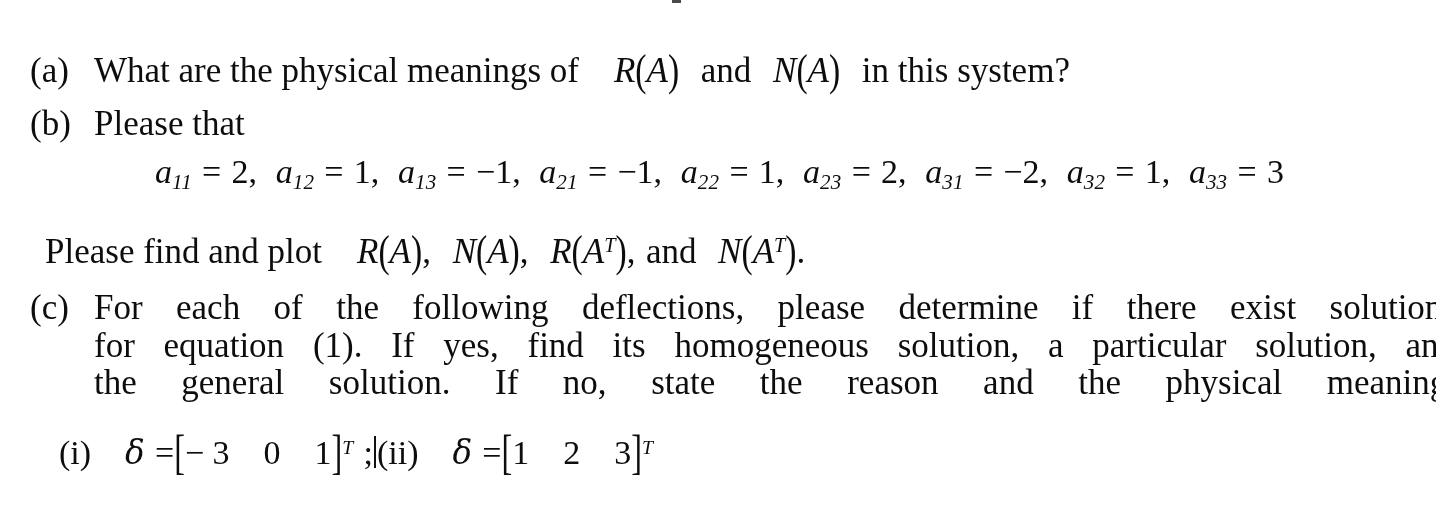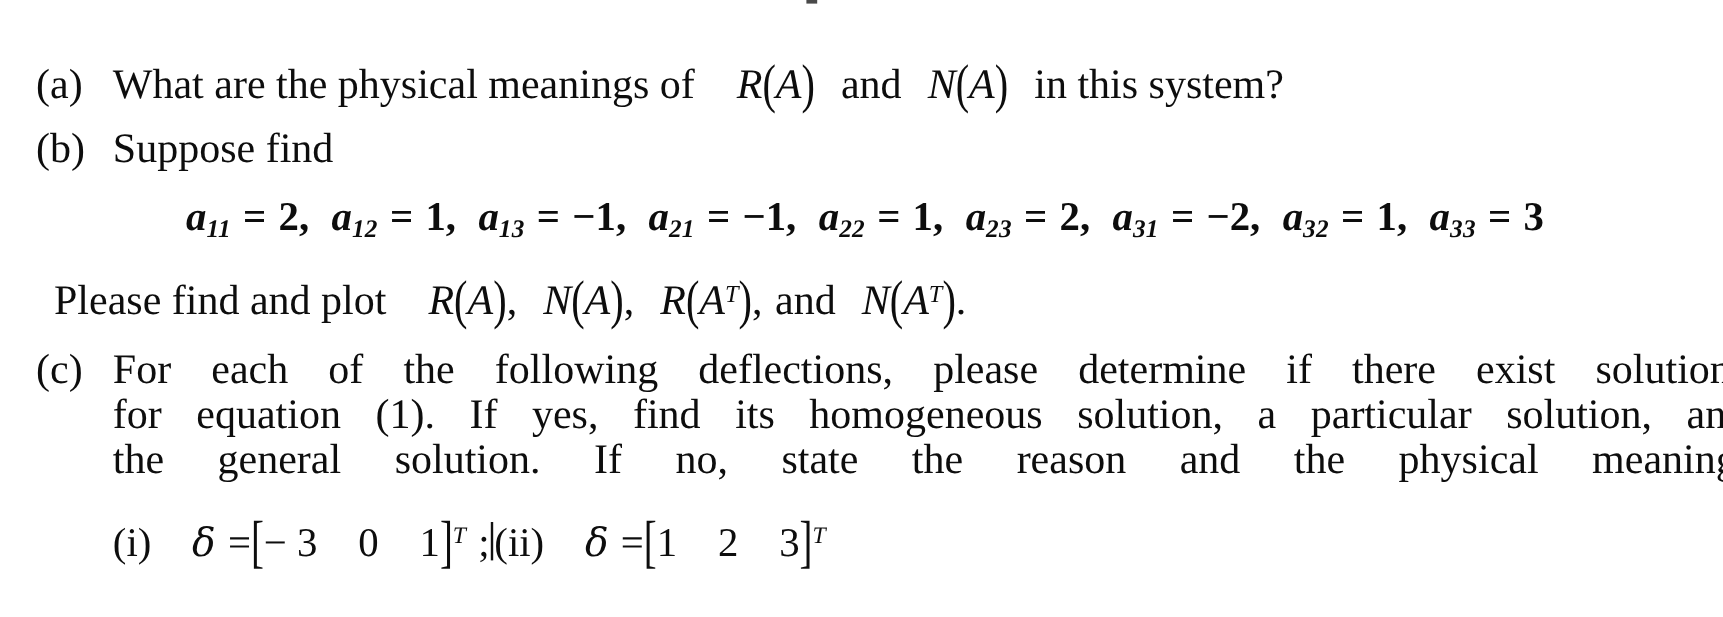--- a/index.html
+++ b/index.html
@@ -138,25 +138,25 @@
       <span class="marker" style="left:30px;">(a)</span>
       <span class="body-text" style="padding-left: 64px;">
         <span>What are the physical meanings of</span><span class="spx"></span><span class="mi"><span class="mi">R</span><span class="paren">(</span><span class="mi">A</span><span class="paren">)</span></span><span class="spw"></span><span class="op">and</span><span class="spw"></span><span class="mi"><span class="mi">N</span><span class="paren">(</span><span class="mi">A</span><span class="paren">)</span></span><span class="spw"></span><span class="op">in this system?</span>
       </span>
     </div>
   </div>
 
   <div class="block" style="top: 105px;">
     <div class="itemrow" style="padding-left: 30px;">
       <span class="marker" style="left:30px;">(b)</span>
-      <span class="body-text" style="padding-left: 64px;">Suppose find</span>
+      <span class="body-text" style="padding-left: 64px;">Please that</span>
     </div>
   </div>
 
-  <div class="block" style="top: 163px; font-weight: bold;">
+  <div class="block" style="top: 153px;">
     <span class="line" style="padding-left: 155px; font-size: 34px;">
       <span class="mi"><span class="mi">a</span><span class="sub">11</span><span class="sp"></span><span class="op">=</span><span class="sp"></span><span class="mn">2</span></span><span class="op">,</span><span class="sp"></span>
       <span class="mi"><span class="mi">a</span><span class="sub">12</span><span class="sp"></span><span class="op">=</span><span class="sp"></span><span class="mn">1</span></span><span class="op">,</span><span class="sp"></span>
       <span class="mi"><span class="mi">a</span><span class="sub">13</span><span class="sp"></span><span class="op">=</span><span class="sp"></span><span class="mn">−1</span></span><span class="op">,</span><span class="sp"></span>
       <span class="mi"><span class="mi">a</span><span class="sub">21</span><span class="sp"></span><span class="op">=</span><span class="sp"></span><span class="mn">−1</span></span><span class="op">,</span><span class="sp"></span>
       <span class="mi"><span class="mi">a</span><span class="sub">22</span><span class="sp"></span><span class="op">=</span><span class="sp"></span><span class="mn">1</span></span><span class="op">,</span><span class="sp"></span>
       <span class="mi"><span class="mi">a</span><span class="sub">23</span><span class="sp"></span><span class="op">=</span><span class="sp"></span><span class="mn">2</span></span><span class="op">,</span><span class="sp"></span>
       <span class="mi"><span class="mi">a</span><span class="sub">31</span><span class="sp"></span><span class="op">=</span><span class="sp"></span><span class="mn">−2</span></span><span class="op">,</span><span class="sp"></span>
       <span class="mi"><span class="mi">a</span><span class="sub">32</span><span class="sp"></span><span class="op">=</span><span class="sp"></span><span class="mn">1</span></span><span class="op">,</span><span class="sp"></span>
       <span class="mi"><span class="mi">a</span><span class="sub">33</span><span class="sp"></span><span class="op">=</span><span class="sp"></span><span class="mn">3</span></span>
@@ -174,18 +174,18 @@
       <span class="marker" style="left:30px;">(c)</span>
       <div style="margin-left: 64px; width: 1362px;">
         <div class="para">For each of the following deflections, please determine if there exist solutions</div>
         <div class="para">for equation (1). If yes, find its homogeneous solution, a particular solution, and</div>
         <div class="para lastline">the general solution. If no, state the reason and the physical meaning.</div>
       </div>
     </div>
   </div>
 
   <div class="block" style="top: 429px;">
-    <span class="line" style="padding-left: 94px; font-size: 34px;">
+    <span class="line" style="padding-left: 59px; font-size: 34px;">
       <span class="op">(i)</span><span class="spx"></span><span><span class="delta">δ</span><span class="sp"></span><span class="op">=</span><span class="brk">[</span><span class="mn">− 3</span><span class="spx"></span><span class="mn">0</span><span class="spx"></span><span class="mn">1</span><span class="brk">]</span><span class="sup">T</span></span><span class="sp"></span><span class="op">;</span><span class="caret"></span><span class="op">(ii)</span><span class="spx"></span><span><span class="delta">δ</span><span class="sp"></span><span class="op">=</span><span class="brk">[</span><span class="mn">1</span><span class="spx"></span><span class="mn">2</span><span class="spx"></span><span class="mn">3</span><span class="brk">]</span><span class="sup">T</span></span>
     </span>
   </div>
 
 </div>
 
 </body></html>

